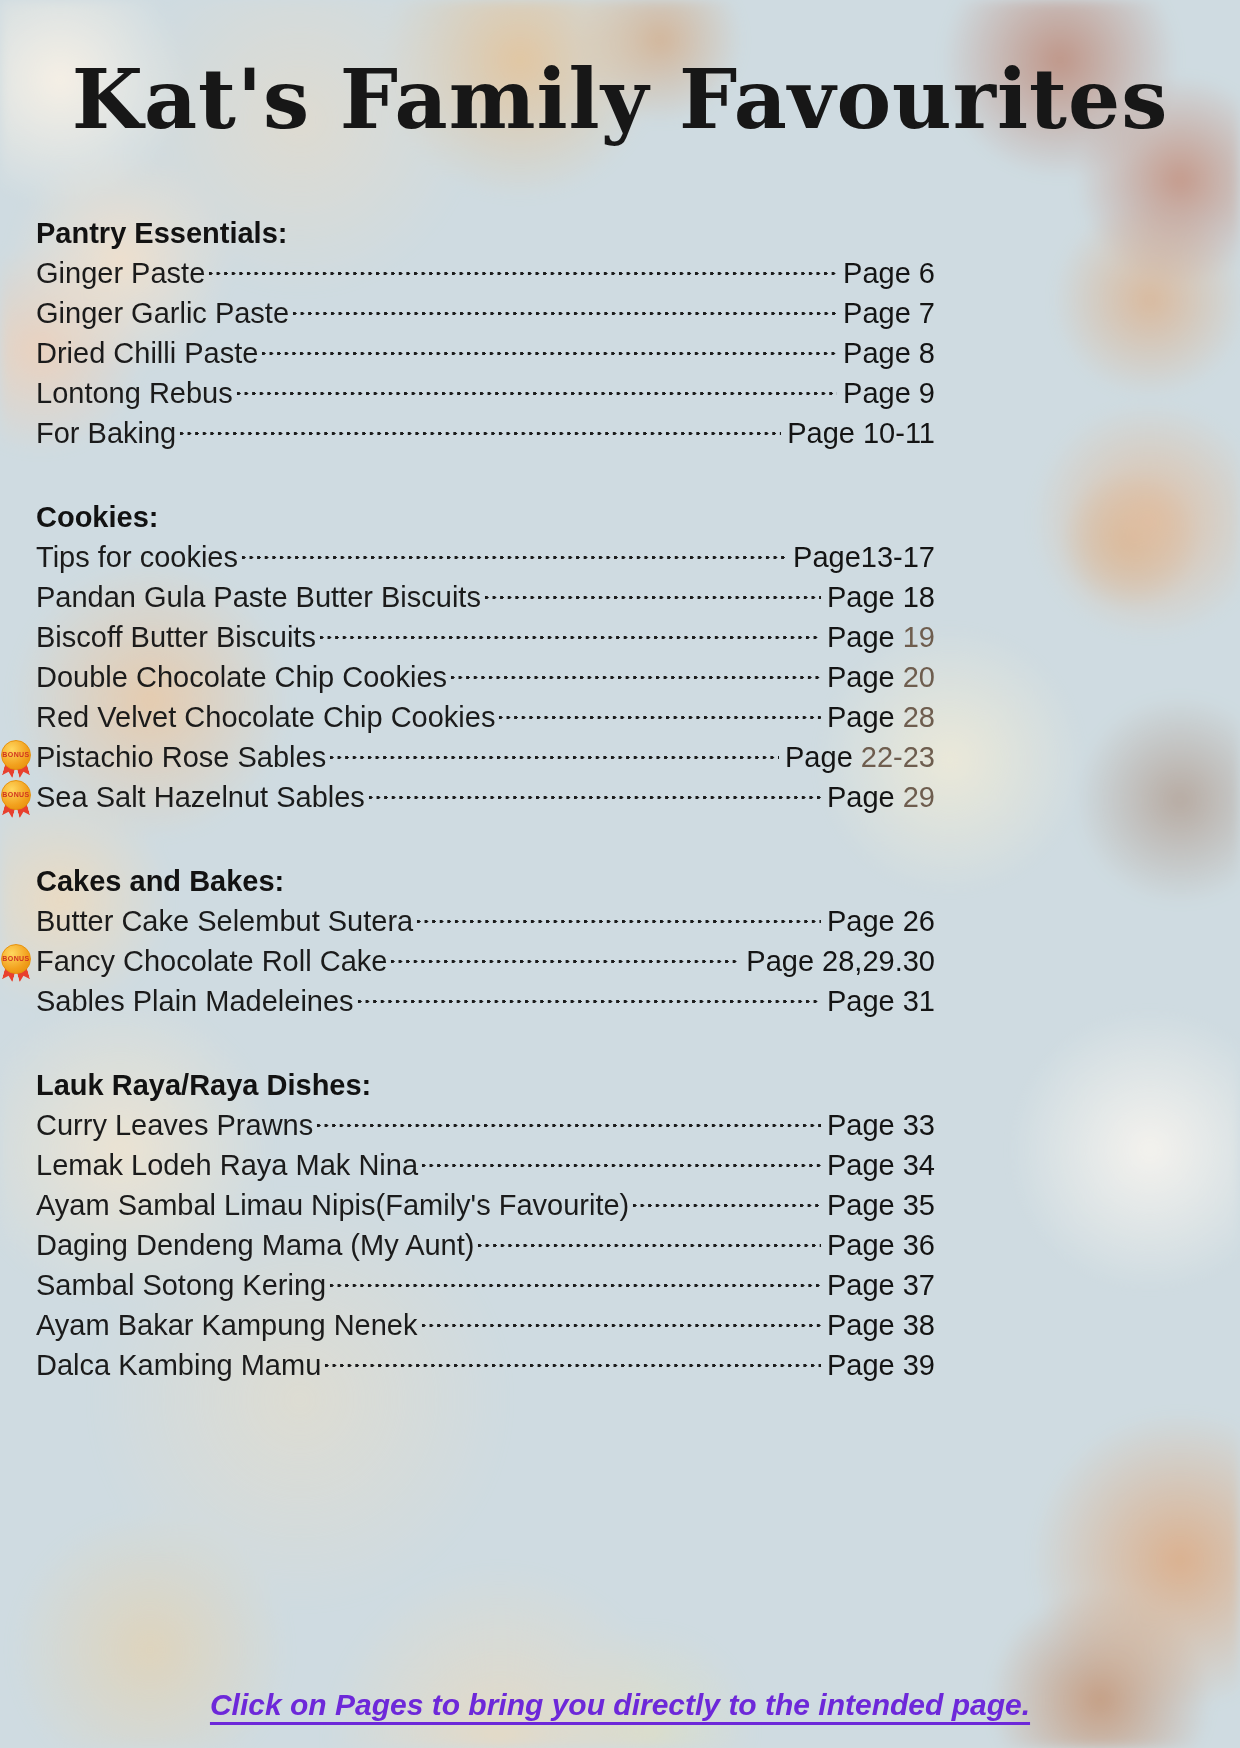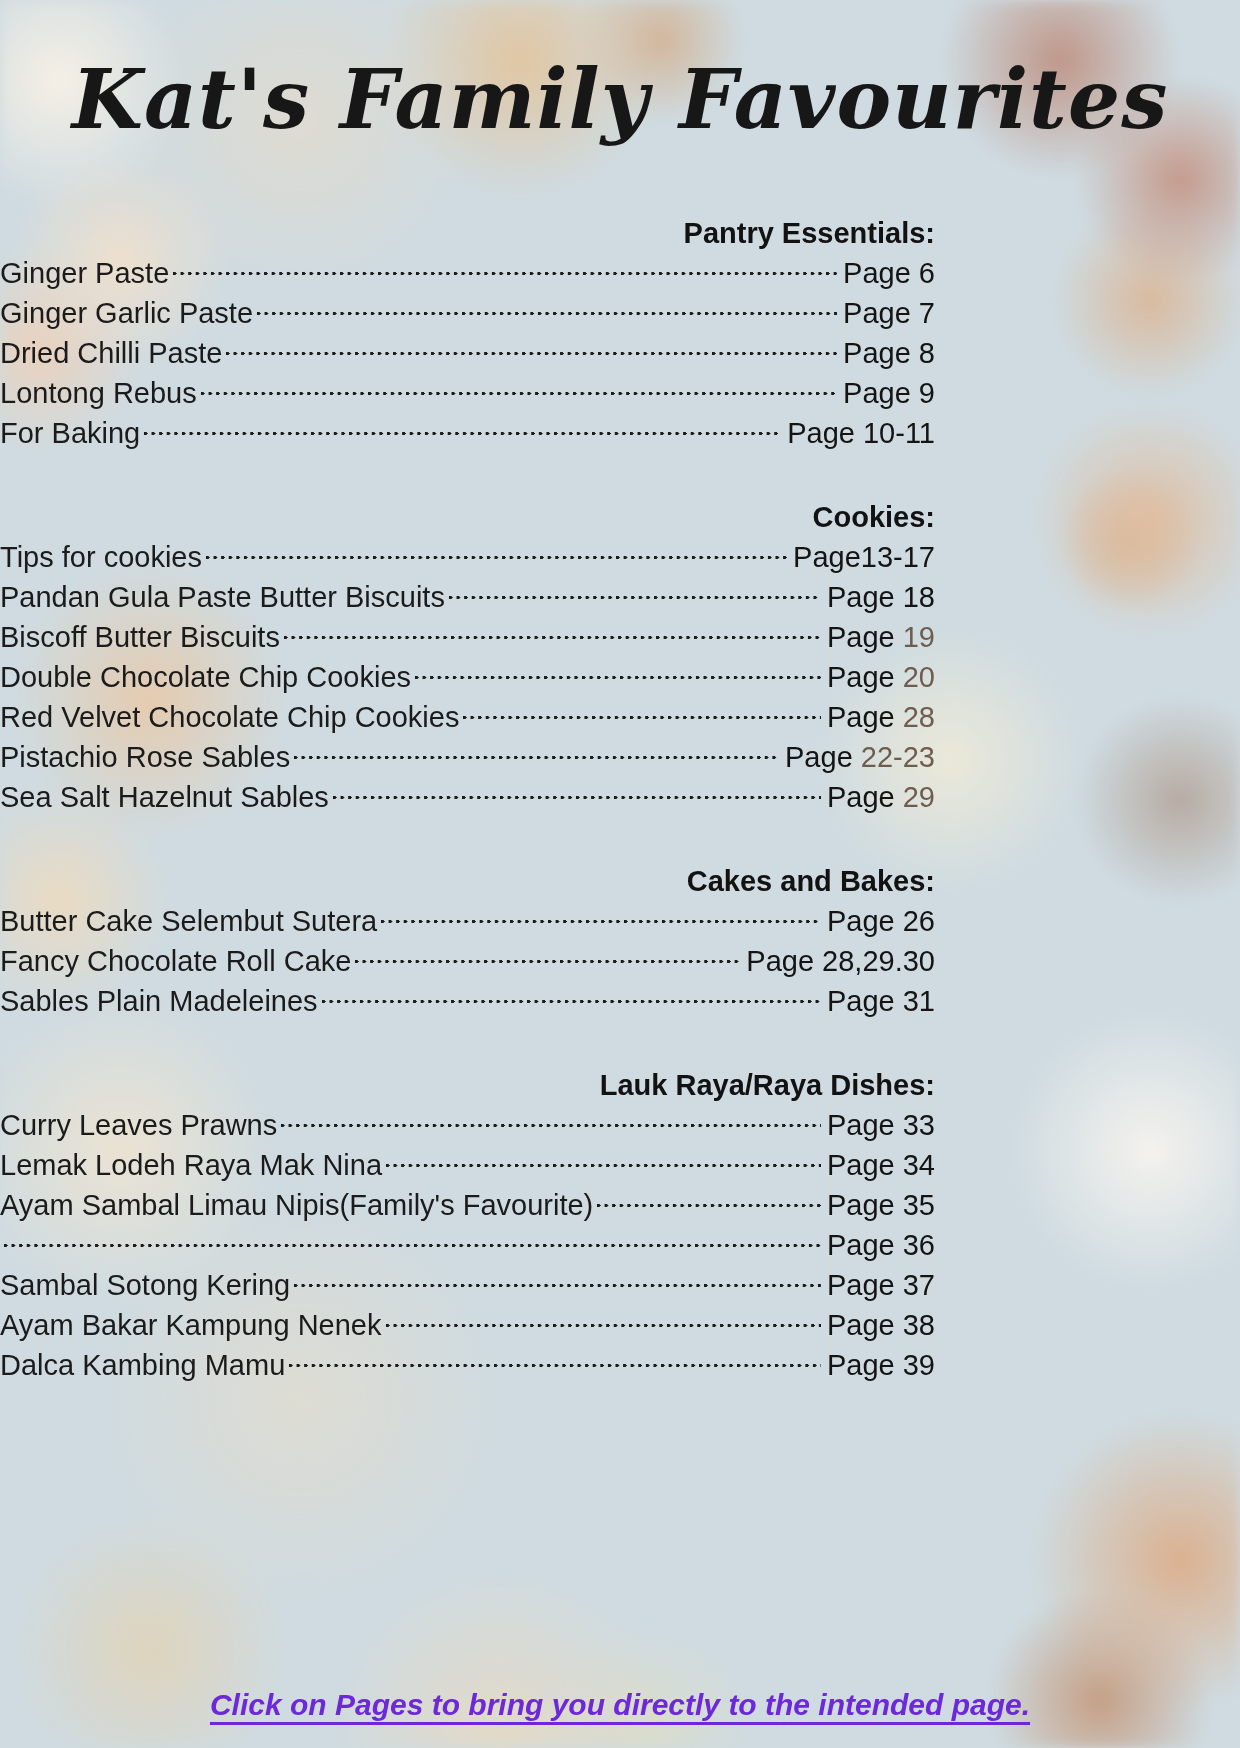--- a/index.html
+++ b/index.html
@@ -35,25 +35,25 @@
       radial-gradient(circle 250px at 500px 1740px,rgba(214,195,160,.90), rgba(214,195,160,0) 70%),
       radial-gradient(circle 200px at 150px 1650px,rgba(205,184,142,.90), rgba(205,184,142,0) 70%),
       radial-gradient(circle 150px at 650px 1730px,rgba(197,201,168,.85), rgba(197,201,168,0) 70%);
     filter:blur(6px);
   }
   .wash{position:absolute;inset:0;background:rgba(255,255,255,.38);}
   .content{position:relative;z-index:2;}
 
   h1.title{
     margin:48px 0 0;text-align:center;
-    font-family:"DejaVu Serif",serif;font-style:italic;font-weight:bold;
+    font-family:"DejaVu Serif",serif;font-weight:bold;
     font-size:82px;line-height:1.25;color:#171717;letter-spacing:1px;
   }
 
-  .toc{margin:62px 0 0;padding-right:305px;text-align:right;}
+  .toc{margin:62px 0 0;padding-left:36px;padding-right:305px;}
   .toc-section{margin:0 0 44px;}
   .section-heading{
     margin:0;font-size:29px;line-height:40px;font-weight:bold;color:#121212;
   }
   ul.rows{list-style:none;margin:0;padding:0;}
   .row{
     position:relative;display:flex;align-items:baseline;
     font-size:29px;line-height:40px;color:#1b1b1b;white-space:nowrap;
   }
   .row .label{flex:0 0 auto;}
@@ -266,20 +266,21 @@
 
   <li class="row">
 
     <span class="label">Ayam Sambal Limau Nipis(Family's Favourite)</span>
     <span class="dots"></span>
     <a class="page-link" href="#"><span class="pg-word">Page</span><span class="pg-num"> 35</span></a>
   </li>
 
   <li class="row">
 
+    <span class="label">Daging Dendeng Mama (My Aunt)</span>
     <span class="dots"></span>
     <a class="page-link" href="#"><span class="pg-word">Page</span><span class="pg-num"> 36</span></a>
   </li>
 
   <li class="row">
 
     <span class="label">Sambal Sotong Kering</span>
     <span class="dots"></span>
     <a class="page-link" href="#"><span class="pg-word">Page</span><span class="pg-num"> 37</span></a>
   </li>

